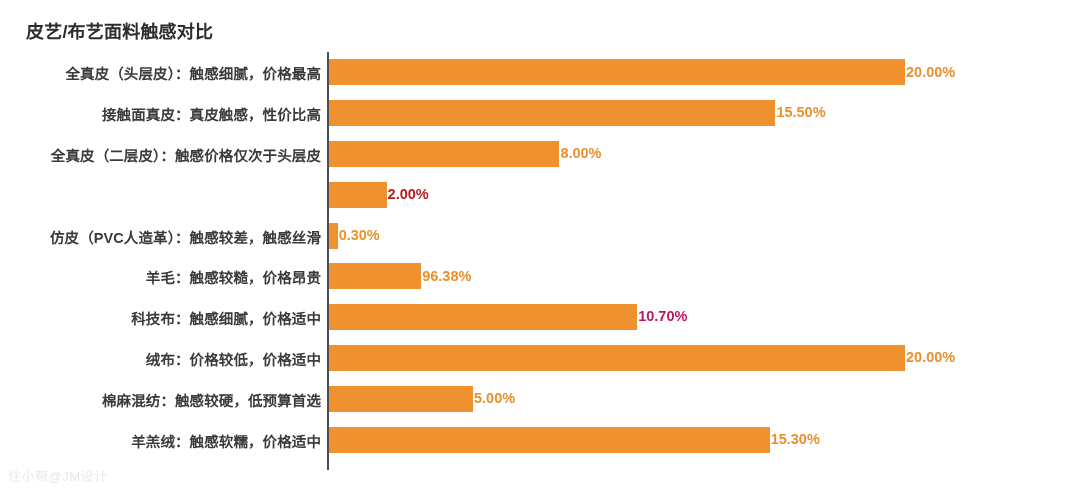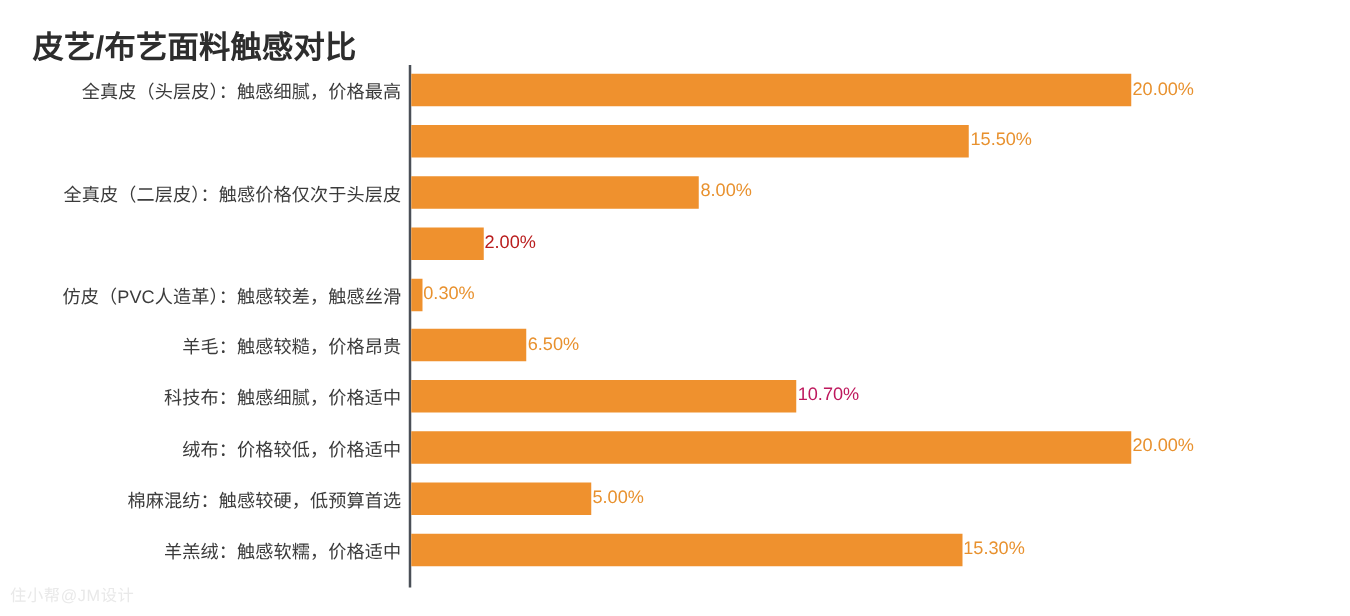--- a/index.html
+++ b/index.html
@@ -20,21 +20,21 @@
     background: #ffffff;
     overflow: hidden;
     box-sizing: border-box;
   }
 
   
   .chart-title {
     position: absolute;
     left: 26px;
     top: 17px;
-    font-size: 25px;
+    font-size: 18px;
     font-weight: bold;
     color: #2d2d2d;
     letter-spacing: 0.2px;
     white-space: nowrap;
   }
 
   
   .plot-area {
     position: absolute;
     left: 0;
@@ -52,20 +52,21 @@
     height: 418px;
     background: #4a4f57;
   }
 
   
   .bar-row {
     position: absolute;
     left: 0;
     width: 1080px;
     height: 40.8px;
+    font-weight: bold;
   }
 
   .cat-label {
     position: absolute;
     right: 759px;            
     top: 50%;
     transform: translateY(-50%);
     font-size: 14.5px;
     color: #3b3b3b;
     white-space: nowrap;
@@ -121,20 +122,21 @@
     <div class="axis-line"></div>
     <div id="rows">
         <div class="bar-row" style="top: 0px;">
           <div class="cat-label">全真皮（头层皮）：触感细腻，价格最高</div>
           <div class="bar-track">
             <div class="bar-fill" style="width: 576px; background: rgb(239, 145, 46);"></div>
             <div class="bar-value" style="color: rgb(232, 145, 46);">20.00%</div>
           </div>
         </div>
         <div class="bar-row" style="top: 40.8px;">
+          <div class="cat-label">接触面真皮：真皮触感，性价比高</div>
           <div class="bar-track">
             <div class="bar-fill" style="width: 446.4px; background: rgb(239, 145, 46);"></div>
             <div class="bar-value" style="color: rgb(232, 145, 46);">15.50%</div>
           </div>
         </div>
         <div class="bar-row" style="top: 81.6px;">
           <div class="cat-label">全真皮（二层皮）：触感价格仅次于头层皮</div>
           <div class="bar-track">
             <div class="bar-fill" style="width: 230.4px; background: rgb(239, 145, 46);"></div>
             <div class="bar-value" style="color: rgb(232, 145, 46);">8.00%</div>
@@ -150,21 +152,21 @@
           <div class="cat-label">仿皮（PVC人造革）：触感较差，触感丝滑</div>
           <div class="bar-track">
             <div class="bar-fill" style="width: 8.64px; background: rgb(239, 145, 46);"></div>
             <div class="bar-value" style="color: rgb(232, 145, 46);">0.30%</div>
           </div>
         </div>
         <div class="bar-row" style="top: 204px;">
           <div class="cat-label">羊毛：触感较糙，价格昂贵</div>
           <div class="bar-track">
             <div class="bar-fill" style="width: 92.16px; background: rgb(239, 145, 46);"></div>
-            <div class="bar-value" style="color: rgb(232, 145, 46);">6.50%</div>
+            <div class="bar-value" style="color: rgb(232, 145, 46);">96.38%</div>
           </div>
         </div>
         <div class="bar-row" style="top: 244.8px;">
           <div class="cat-label">科技布：触感细腻，价格适中</div>
           <div class="bar-track">
             <div class="bar-fill" style="width: 308.16px; background: rgb(239, 145, 46);"></div>
             <div class="bar-value" style="color: #be185d;">10.70%</div>
           </div>
         </div>
         <div class="bar-row" style="top: 285.6px;">

